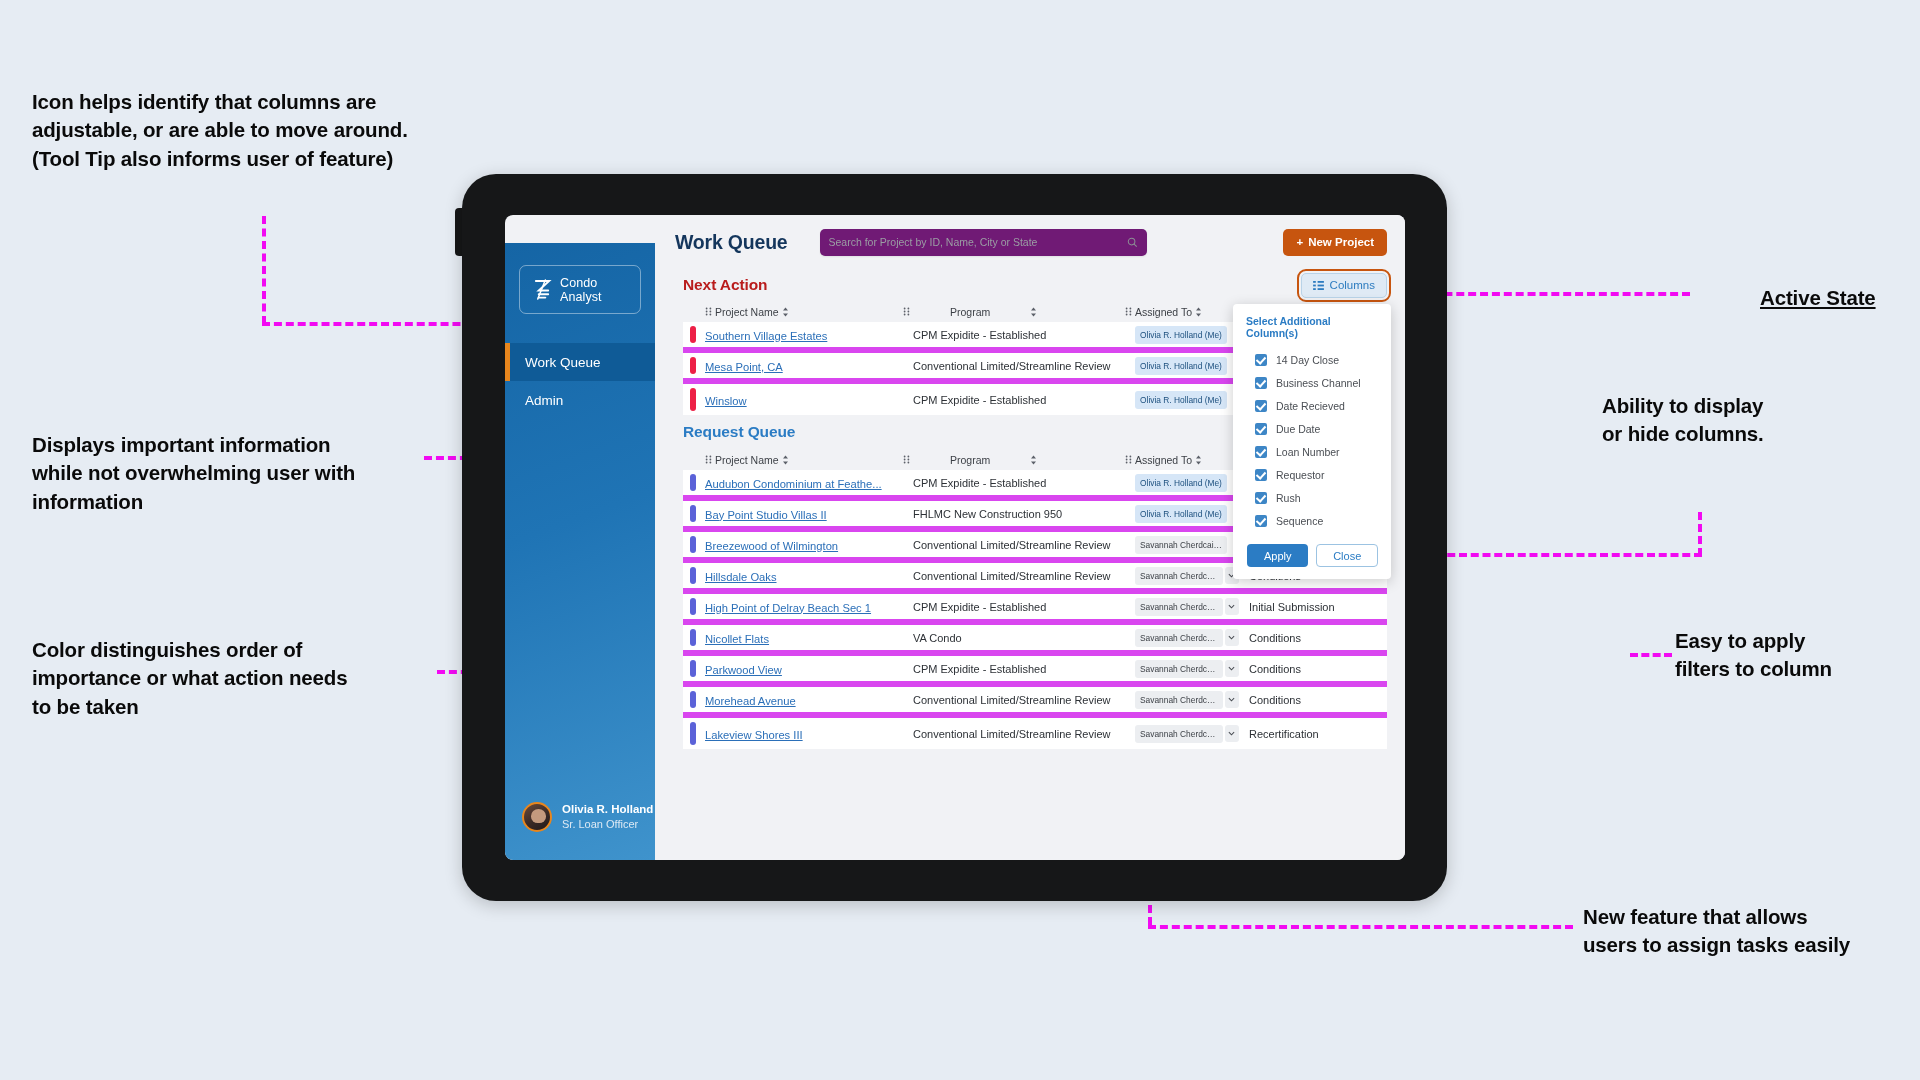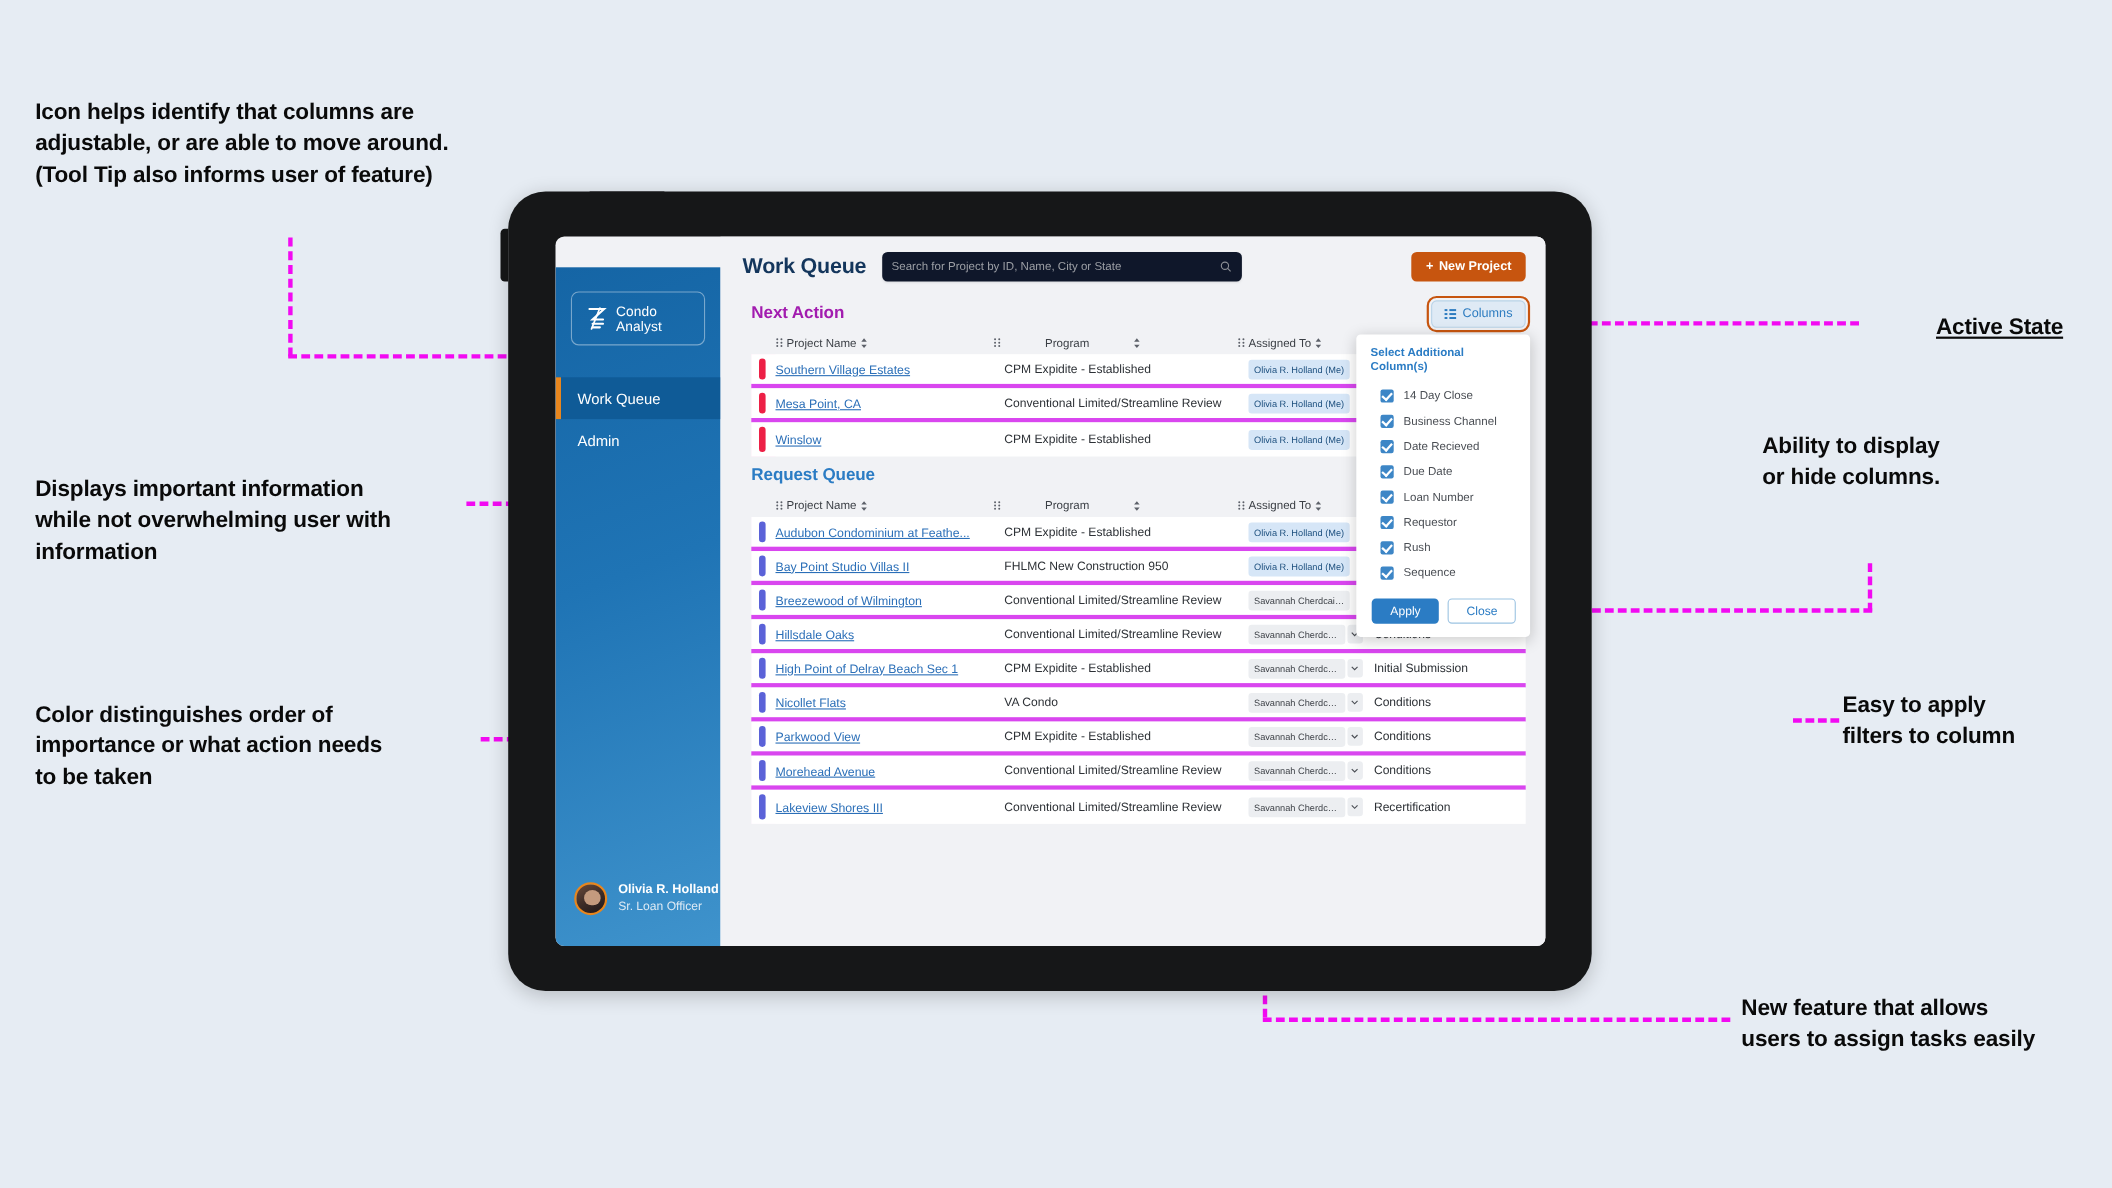--- a/index.html
+++ b/index.html
@@ -158,23 +158,24 @@
     padding: 0 18px 0 20px;
     gap: 14px;
   }
   .page-title {
     font-size: 19.5px;
     font-weight: bold;
     color: #14365c;
     letter-spacing: -0.2px;
   }
   .search-wrap {
+    margin-left: 18px;
     width: 327px;
     height: 27px;
-    background: #0f172a;
+    background: #701a75;
     border-radius: 5px;
     display: flex;
     align-items: center;
     padding: 0 9px;
     box-shadow: 0 1px 2px rgba(0,0,0,0.07);
   }
   .search-input {
     flex: 1;
     border: none;
     outline: none;
@@ -205,21 +206,21 @@
     display: flex;
     align-items: center;
     padding: 0 18px 0 28px;
     height: 32px;
   }
   .section-title {
     font-size: 15.5px;
     font-weight: bold;
     letter-spacing: -0.1px;
   }
-  .section-title.next { color: #a21caf; }
+  .section-title.next { color: #b91c1c; }
   .section-title.request { color: #2b7cc4; }
   .btn-columns {
     margin-left: auto;
     height: 25px;
     background: #dfeaf5;
     border: 1px solid #b9d3e8;
     border-radius: 5px;
     color: #2d7cc0;
     font-family: "Liberation Sans", sans-serif;
     font-size: 11.5px;
@@ -253,21 +254,21 @@
   .col-status { flex: 1; }
   .grip { display: inline-block; width: 7px; height: 9px; flex: none; }
   .sortico { display: inline-block; width: 7px; height: 10px; flex: none; }
 
   .row {
     position: relative;
     display: flex;
     align-items: center;
     height: 31px;
     background: #fff;
-    border-bottom: 4px solid #d946ef;
+    border-bottom: 6px solid #d946ef;
     padding-left: 22px;
   }
   .row:last-child { border-bottom: none; }
   .rowgroup { position: relative; }
   .railbg {
     position: absolute;
     left: 0; top: 0; bottom: 0;
     width: 22px;
   }
   .railbg.red { background: #fbdcef; }

